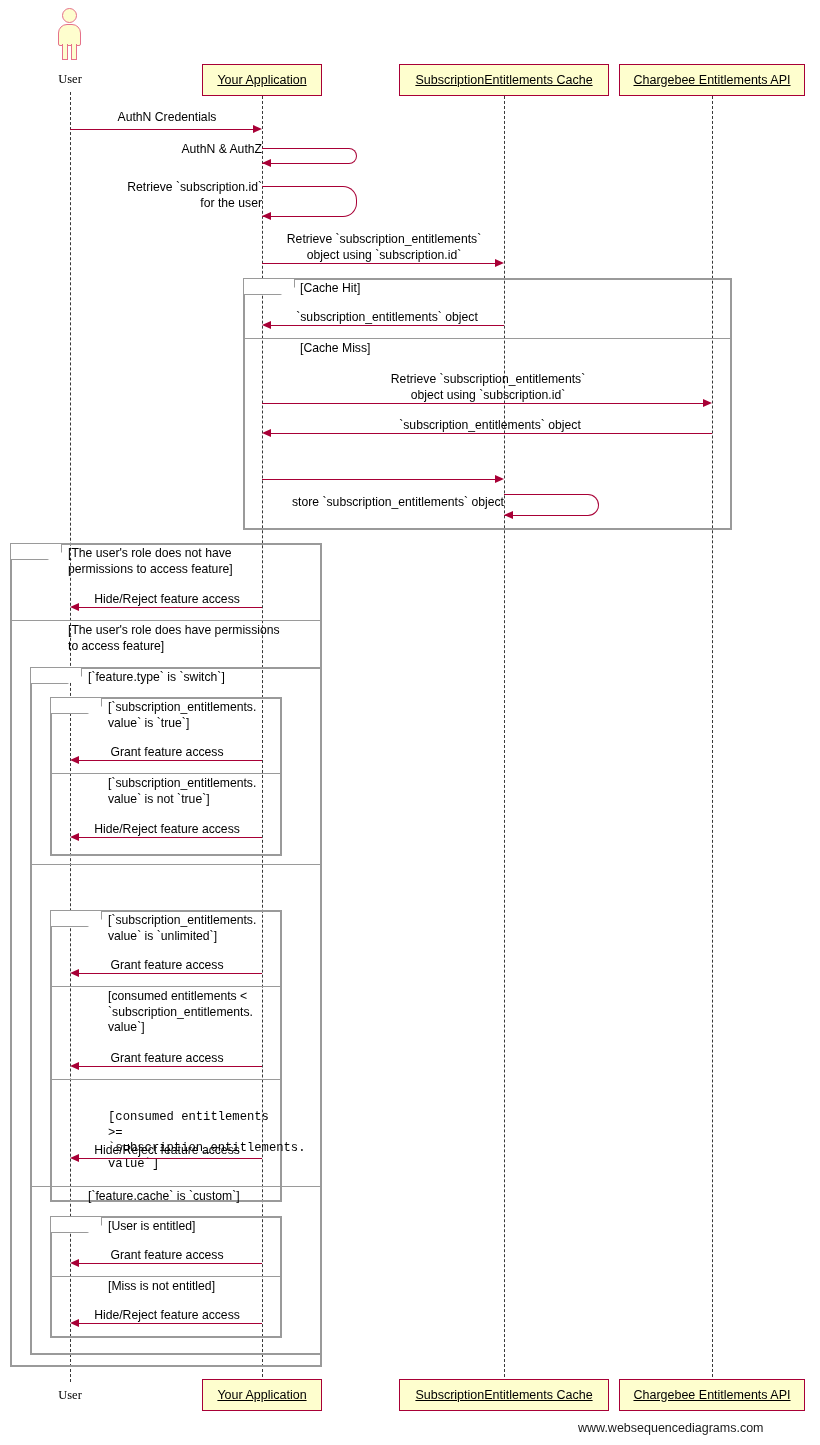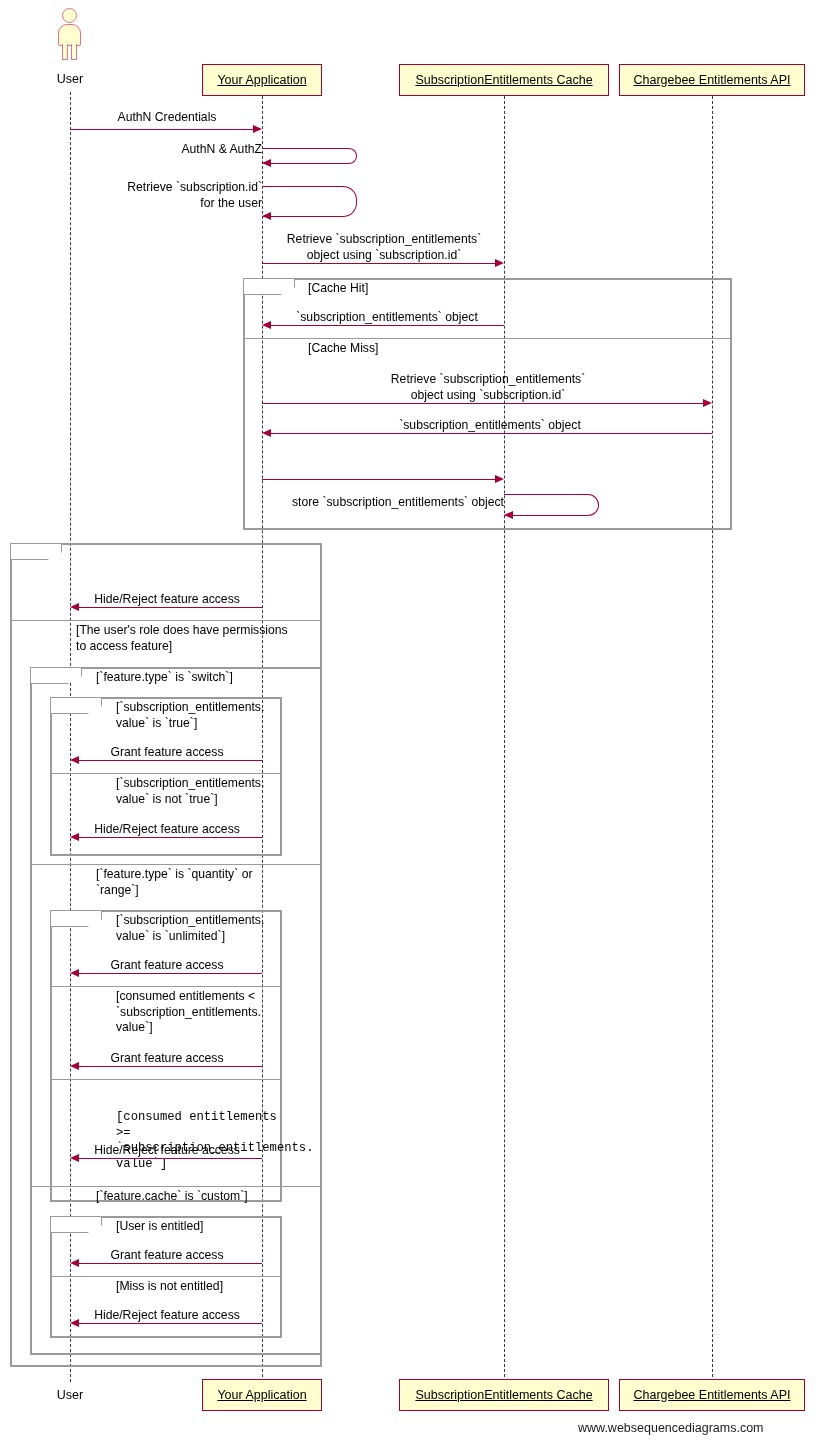--- a/index.html
+++ b/index.html
@@ -33,20 +33,21 @@
     text-decoration:underline;
     white-space:nowrap;
     line-height:1;
   }
   .actor-label{
     position:absolute;
     font-size:12.5px;
     color:#000;
     white-space:nowrap;
     text-align:center;
+    font-family:Liberation Serif, serif;
   }
 
   
   .actor-fig{position:absolute;}
   .actor-fig .head{
     position:absolute;left:8px;top:0;width:15px;height:15px;
     border-radius:50%;background:#FEFECE;border:1.5px solid #E5718A;
     box-sizing:border-box;
   }
   .actor-fig .body{
@@ -96,21 +97,20 @@
   .alt-tag span{
     position:absolute;left:5px;top:17px;
     font-size:17px;color:#000;line-height:14px;
   }
   .guard{
     position:absolute;
     font-size:12.2px;
     color:#000;
     line-height:15.5px;
     white-space:pre-line;
-    margin-left:8px;
   }
 
   
   .msg-line{
     position:absolute;
     height:0;
     border-top:1.6px solid #A80036;
   }
   .arrow-r{
     position:absolute;
@@ -228,20 +228,22 @@
   <div class="arrow-r" style="left:495px; top:474.5px;"></div>
 
   <div class="msg-text right" style="left:264px; top:495px; width:240px;">store `subscription_entitlements` object</div>
   <div class="selfloop" style="left:504px; top:494px; width:95px; height:22px;"></div>
   <div class="arrow-l" style="left:504px; top:511px;"></div>
 
   <div class="frame" style="left:10px; top:543px; width:312px; height:824px;"></div>
   <div class="alt-tag" style="left:10px; top:543px;">
     <span>alt</span>
   </div>
+  <div class="guard" style="left:68px; top:546px; width:250px;">[The user's role does not have
+permissions to access feature]</div>
 
   <div class="msg-text center" style="left:72px; top:592px; width:190px;">Hide/Reject feature access</div>
   <div class="msg-line" style="left:79px; top:607px; width:183px;"></div>
   <div class="arrow-l" style="left:70px; top:602.5px;"></div>
 
   <div class="frame-divider" style="left:10px; top:620px; width:312px;"></div>
   <div class="guard" style="left:68px; top:623px; width:255px;">[The user's role does have permissions
 to access feature]</div>
 
   <div class="frame" style="left:30px; top:667px; width:292px; height:688px;"></div>
@@ -263,22 +265,20 @@
 
   <div class="frame-divider" style="left:50px; top:773px; width:232px;"></div>
   <div class="guard" style="left:108px; top:776px; width:178px;">[`subscription_entitlements.
 value` is not `true`]</div>
 
   <div class="msg-text center" style="left:72px; top:822px; width:190px;">Hide/Reject feature access</div>
   <div class="msg-line" style="left:79px; top:837px; width:183px;"></div>
   <div class="arrow-l" style="left:70px; top:832.5px;"></div>
 
   <div class="frame-divider" style="left:30px; top:864px; width:292px;"></div>
-  <div class="guard" style="left:88px; top:867px; width:200px;">[`feature.type` is `quantity` or
-`range`]</div>
 
   <div class="frame" style="left:50px; top:910px; width:232px; height:292px;"></div>
   <div class="alt-tag" style="left:50px; top:910px;">
     <span>alt</span>
   </div>
   <div class="guard" style="left:108px; top:913px; width:178px;">[`subscription_entitlements.
 value` is `unlimited`]</div>
 
   <div class="msg-text center" style="left:72px; top:958px; width:190px;">Grant feature access</div>
   <div class="msg-line" style="left:79px; top:973px; width:183px;"></div>

